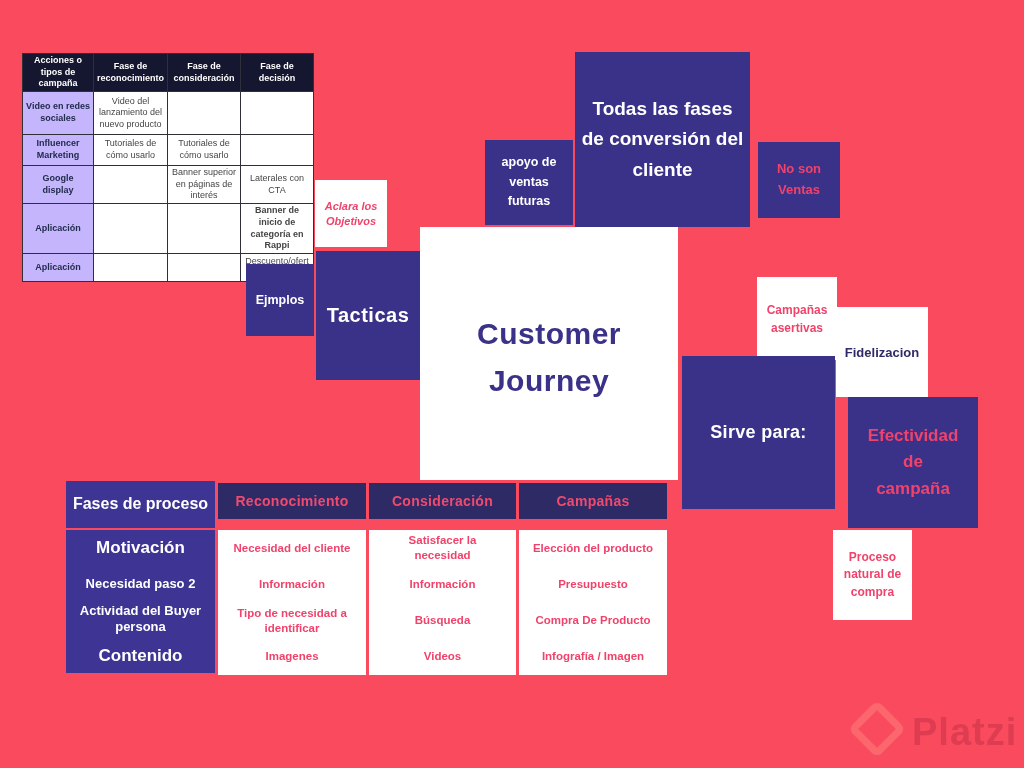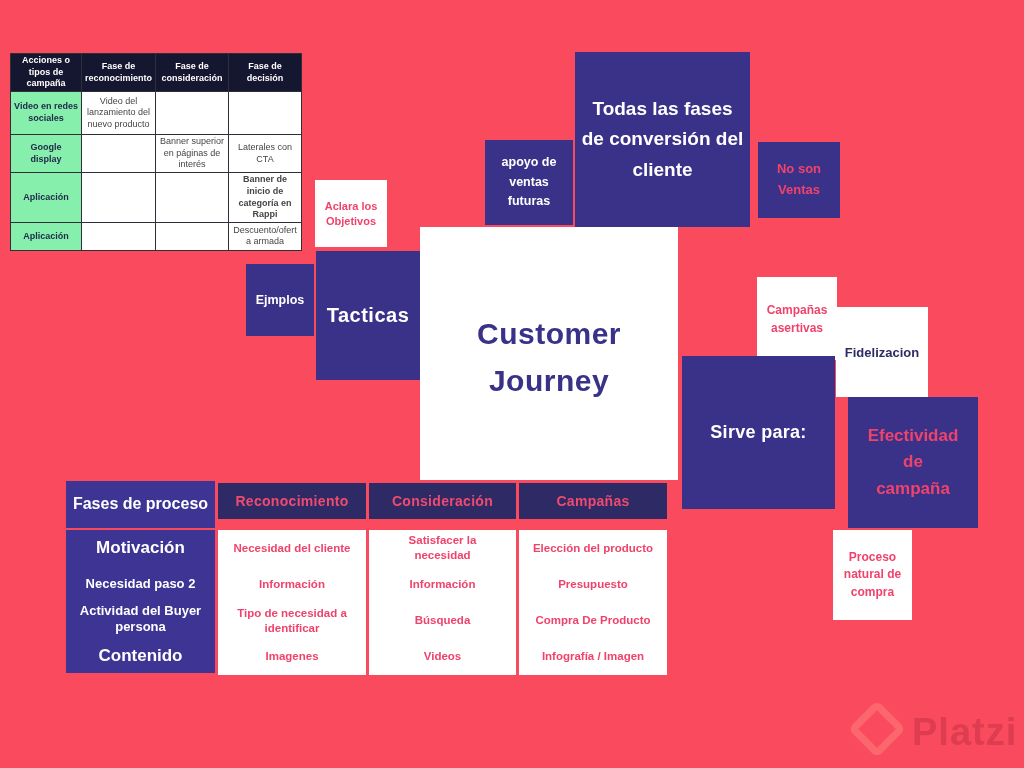--- a/index.html
+++ b/index.html
@@ -9,46 +9,46 @@
   
   .note{position:absolute;display:flex;align-items:center;justify-content:center;
         text-align:center;font-weight:bold;box-sizing:border-box;padding:6px;}
   .note.white{background:#FFFFFF;z-index:1;}
   .note.purple{background:#3A3189;z-index:2;}
   .t-pink{color:#F0436B;}
   .t-white{color:#FFFFFF;}
   .t-navy{color:#2D2A66;}
 
   
-  .n-aclara{left:315px;top:180px;width:72px;height:67px;font-size:11px;line-height:1.35;}
+  .n-aclara{left:315px;top:180px;width:72px;height:67px;font-size:11px;line-height:1.35;font-style:italic;}
   .n-ejemplos{left:246px;top:264px;width:68px;height:72px;font-size:12.5px;}
   .n-tacticas{left:316px;top:251px;width:104px;height:129px;font-size:20px;letter-spacing:.5px;}
   .n-apoyo{left:485px;top:140px;width:88px;height:85px;font-size:12.5px;line-height:1.55;}
   .n-todas{left:575px;top:52px;width:175px;height:175px;font-size:19px;line-height:1.6;background:#3E3592;}
   .n-noson{left:758px;top:142px;width:82px;height:76px;font-size:13px;line-height:1.6;}
   .n-campanas{left:757px;top:277px;width:80px;height:83px;font-size:12px;line-height:1.5;align-items:flex-start;padding-top:24px;}
   .n-fidelizacion{left:836px;top:307px;width:92px;height:90px;font-size:13px;}
   .n-sirve{left:682px;top:356px;width:153px;height:153px;font-size:18px;letter-spacing:.3px;}
   .n-efectividad{left:848px;top:397px;width:130px;height:131px;font-size:17px;line-height:1.55;padding:6px 18px;}
   .n-proceso{left:833px;top:530px;width:79px;height:90px;font-size:12px;line-height:1.45;}
 
   
   .center-card{position:absolute;left:420px;top:227px;width:258px;height:253px;background:#FFFFFF;
                display:flex;align-items:center;justify-content:center;z-index:2;}
   .center-title{color:#3A3189;font-weight:bold;font-size:30px;line-height:1.55;text-align:center;
                 width:200px;letter-spacing:.5px;margin-top:8px;}
 
   
-  .campaign-table{position:absolute;left:10px;top:53px;width:291px;border-collapse:collapse;
+  .campaign-table{position:absolute;left:22px;top:53px;width:291px;border-collapse:collapse;
                   table-layout:fixed;z-index:2;background:#FFFFFF;font-size:9px;line-height:1.3;border-radius:12px;}
   .campaign-table th,.campaign-table td{border:1px solid #2F2F3A;text-align:center;
                   vertical-align:middle;padding:1px 3px;box-sizing:border-box;overflow:hidden;}
   .campaign-table th{background:#15162F;color:#FFFFFF;font-weight:bold;height:29px;}
   .campaign-table td{color:#454545;background:#FFFFFF;}
-  .campaign-table td.rowlabel{background:#86efac;color:#222C4C;font-weight:bold;}
+  .campaign-table td.rowlabel{background:#c4b5fd;color:#222C4C;font-weight:bold;}
   .campaign-table tr.r1 td{height:43px;}
   .campaign-table tr.r2 td{height:31px;}
   .campaign-table tr.r3 td{height:37px;}
   .campaign-table tr.r4 td{height:42px;font-weight:bold;}
   .campaign-table tr.r5 td{height:28px;}
 
   
   .pt-corner{position:absolute;left:66px;top:481px;width:149px;height:47px;background:#3D3494;
              color:#FFFFFF;font-weight:bold;font-size:16px;line-height:1.3;display:flex;
              align-items:center;justify-content:center;text-align:center;z-index:1;}
@@ -101,20 +101,26 @@
         <th>Fase de reconocimiento</th>
         <th>Fase de consideración</th>
         <th>Fase de decisión</th>
       </tr>
     </thead>
     <tbody>
       <tr class="r1">
         <td class="rowlabel">Video en redes sociales</td>
         <td>Video del lanzamiento del nuevo producto</td>
         <td></td>
+        <td></td>
+      </tr>
+      <tr class="r2">
+        <td class="rowlabel">Influencer Marketing</td>
+        <td>Tutoriales de cómo usarlo</td>
+        <td>Tutoriales de cómo usarlo</td>
         <td></td>
       </tr>
       <tr class="r3">
         <td class="rowlabel">Google display</td>
         <td></td>
         <td>Banner superior en páginas de interés</td>
         <td>Laterales con CTA</td>
       </tr>
       <tr class="r4">
         <td class="rowlabel">Aplicación</td>

